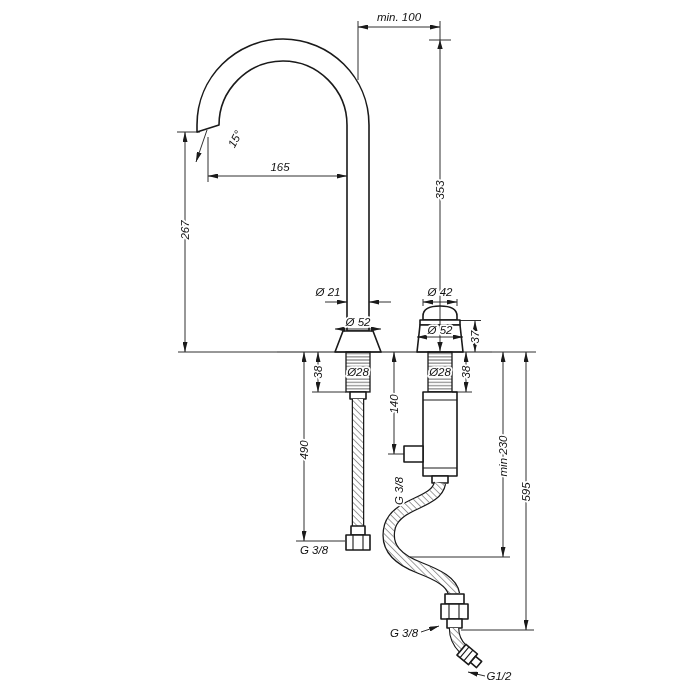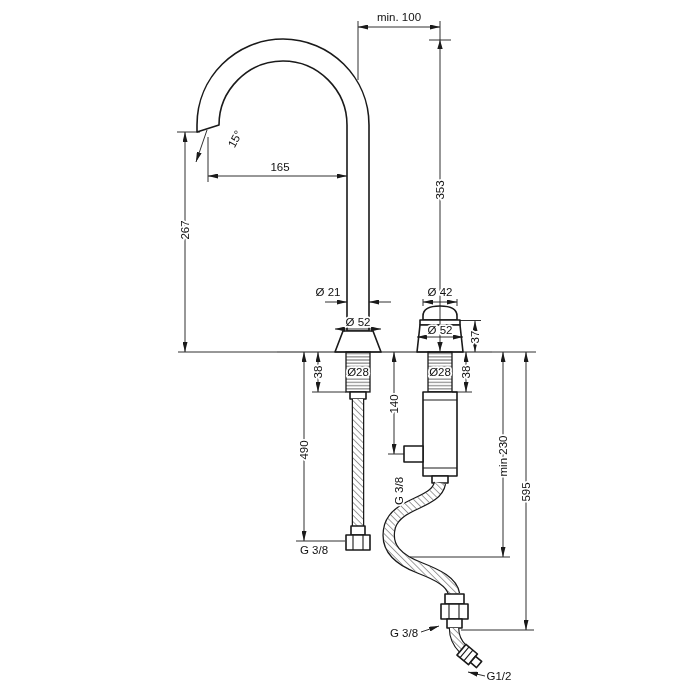--- a/index.html
+++ b/index.html
@@ -1,16 +1,16 @@
 <!DOCTYPE html>
 <html><head>
 <meta charset="utf-8">
 <style>
   html,body{margin:0;padding:0;background:#fff;}
-  .stage{width:700px;height:700px;background:#fff;position:relative;}
+  .stage{width:700px;height:700px;background:#fff;position:relative;font-style:italic;}
   svg{display:block;}
   svg text{
     font-family:"Liberation Sans","DejaVu Sans",sans-serif;
     font-size:11.5px;
     fill:#111;
   }
   .lbl{
     stroke:#fff;stroke-width:3.5px;paint-order:stroke;stroke-linejoin:round;
   }
   .o{fill:#fff;stroke:#1a1a1a;stroke-width:1.6;stroke-linejoin:round;}

